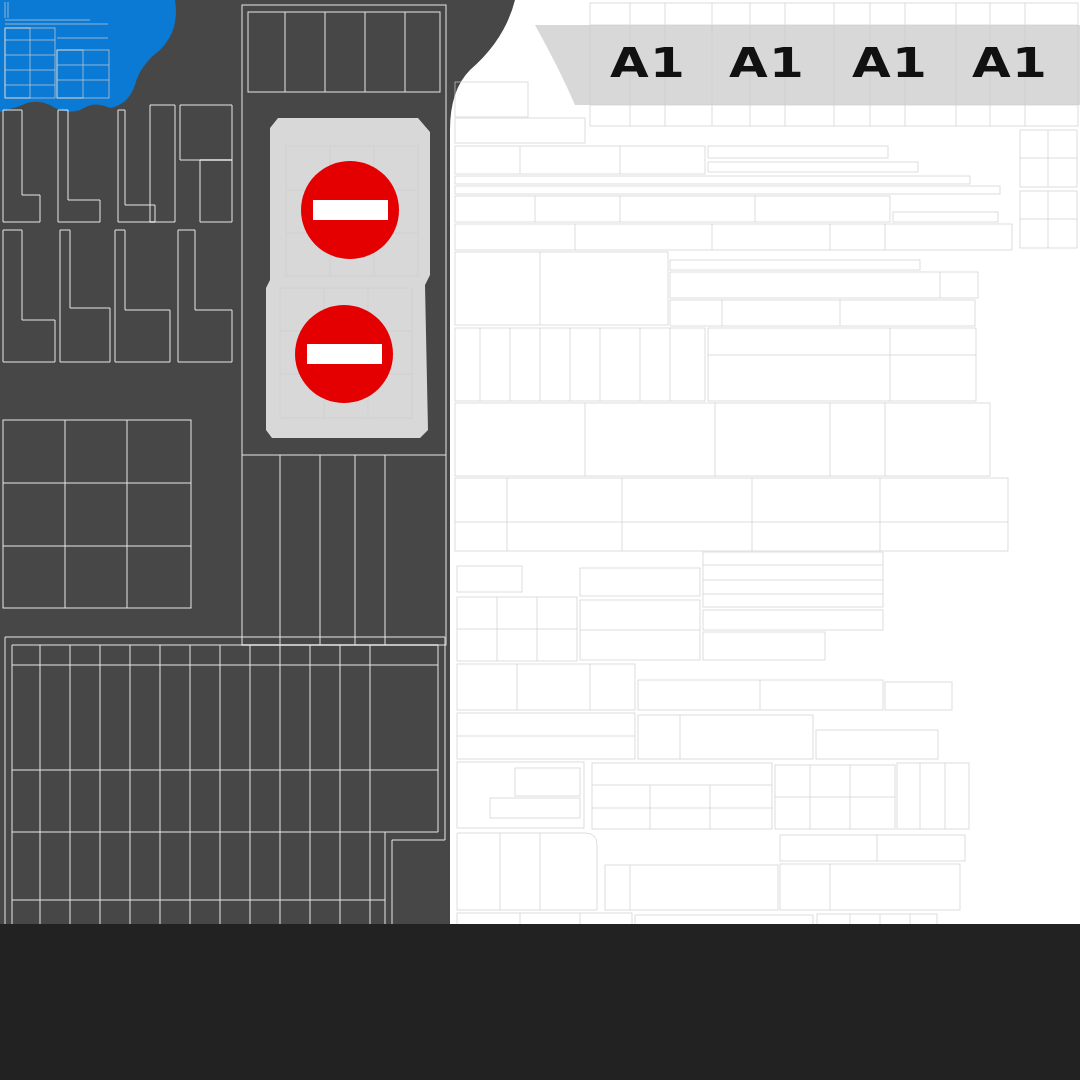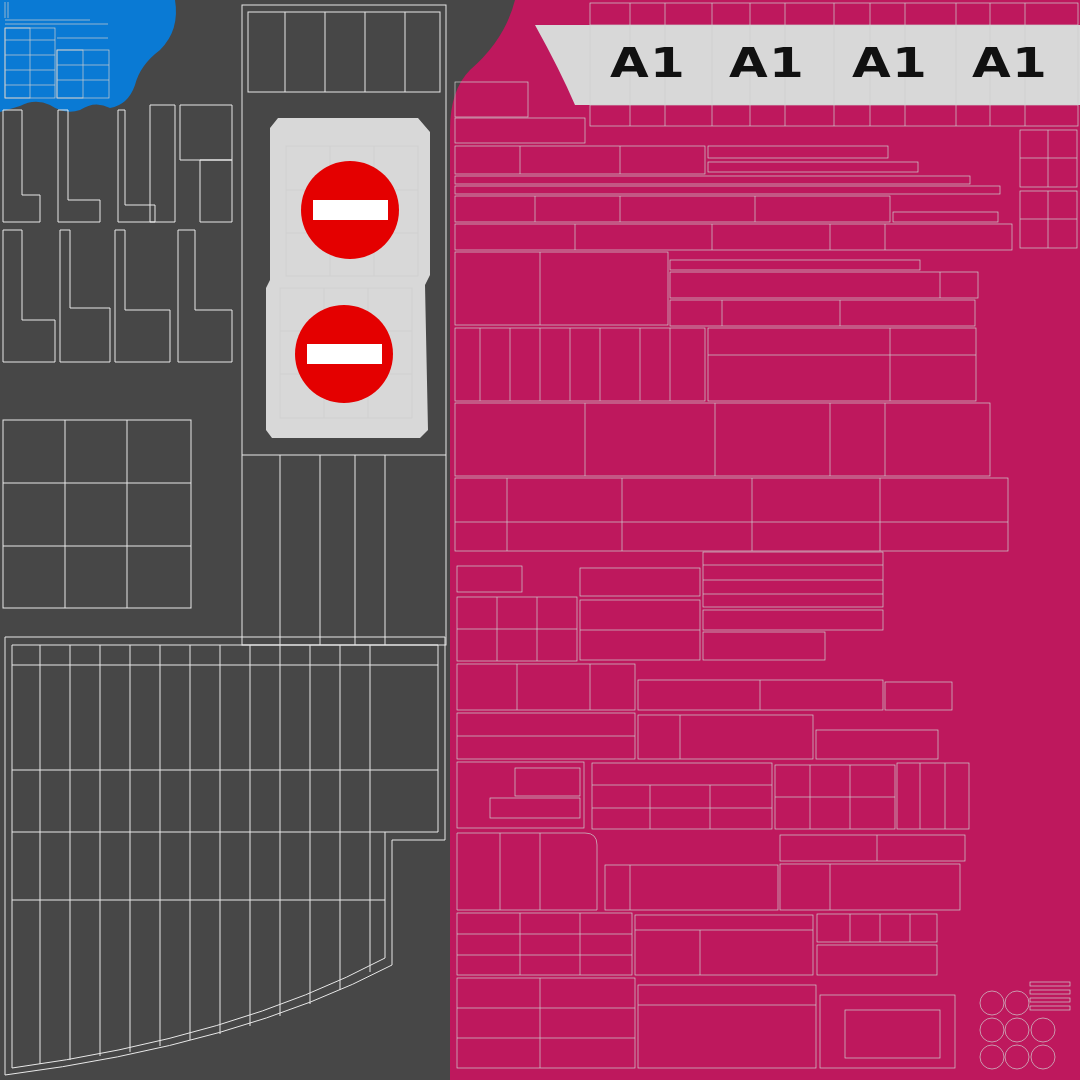--- a/index.html
+++ b/index.html
@@ -1,16 +1,16 @@
 <!DOCTYPE html>
 <html><head>
 <meta charset="utf-8">
 <style>
   html,body{margin:0;padding:0;background:#222;}
-  #canvas{position:relative;width:1080px;height:1080px;overflow:hidden;background:#be185d;font-family:"Liberation Sans",sans-serif;}
+  #canvas{position:relative;width:1080px;height:924px;overflow:hidden;background:#ffffff;font-family:"Liberation Sans",sans-serif;}
   svg{position:absolute;left:0;top:0;}
   .wf{fill:none;stroke:#e8e8e8;stroke-width:1;}
   .wft{fill:none;stroke:#cfcfcf;stroke-width:0.7;}
   .plate-text{position:absolute;top:40px;font-family:"DejaVu Sans",sans-serif;font-weight:bold;font-size:40px;color:#111;letter-spacing:1px;transform:scaleX(1.25);transform-origin:left center;}
 </style>
 </head>
 <body>
 
 <div id="canvas">
 <svg width="1080" height="1080" viewBox="0 0 1080 1080">

